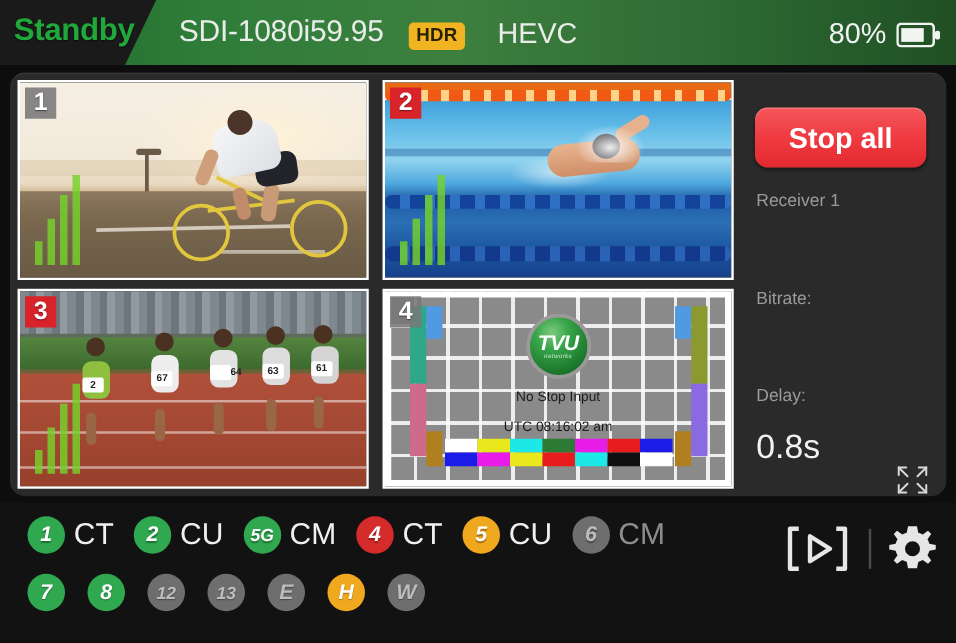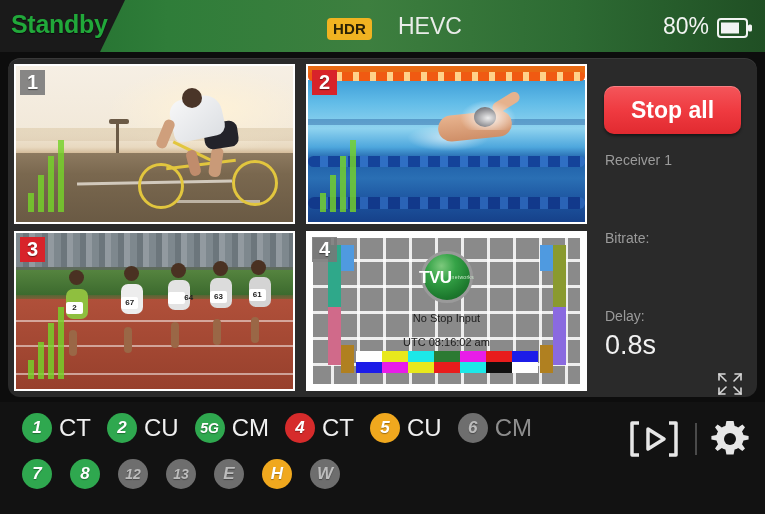--- a/index.html
+++ b/index.html
@@ -193,21 +193,21 @@
   .tp-vbar { position:absolute; width:13px; }
   .tp-text {
     position:absolute; left:0; width:100%; text-align:center;
     color:#1b1b1b; font-size:11px; font-family:"Liberation Sans",sans-serif;
   }
   .tvu-logo {
     position:absolute; left:50%; top:18px; transform:translateX(-50%);
     width:52px; height:52px; border-radius:50%;
     background: radial-gradient(circle at 38% 26%, #7dc97d 0%, #35a347 32%, #1d7a2e 70%, #145c22 100%);
     border:3px solid #9a9a9a;
-    display:flex; flex-direction:row; align-items:center; justify-content:center;
+    display:flex; flex-direction:column; align-items:center; justify-content:center;font-style:italic;
   }
   .tvu-logo .tvu-t { color:#fff; font-weight:bold; font-size:17px; line-height:15px; letter-spacing:-.5px; }
   .tvu-logo .tvu-n { color:#cde9cd; font-size:5px; letter-spacing:.3px; }
   .tp-colorbars { position:absolute; height:22px; display:flex; }
   .tp-colorbars > div { flex:1; display:flex; flex-direction:column; }
   .tp-colorbars i { flex:1; display:block; }
 
   
   .sidebar { position:absolute; left:600px; top:70px; width:150px; height:320px; }
   .stop-all {
@@ -249,20 +249,21 @@
   .gear { width:42px; height:42px; }
 </style>
 </head>
 <body>
 
 <div id="app">
 
   <div class="header">
     <div class="header-dark"></div>
     <div class="standby-label">Standby</div>
+    <div class="sdi-text">SDI-1080i59.95</div>
     <div class="hdr-badge">HDR</div>
     <div class="hevc-text">HEVC</div>
     <div class="battery-pct">80%</div>
     <svg class="battery-icon" viewBox="0 0 36 20">
       <rect x="1" y="1" width="29" height="18" rx="3" fill="none" stroke="#f2f4f2" stroke-width="2"></rect>
       <rect x="4" y="4.5" width="18" height="11" fill="#f2f4f2"></rect>
       <rect x="31" y="6.5" width="4" height="7" rx="1.5" fill="#f2f4f2"></rect>
     </svg>
   </div>
 
@@ -415,21 +416,21 @@
   </div>
 
   <div class="sidebar">
     <button class="stop-all">Stop all</button>
 
     <div class="sb-label" style="top:82px;">Receiver 1</div>
 
     <div class="sb-label" style="top:160px;">Bitrate:</div>
 
     <div class="sb-label" style="top:238px;">Delay:</div>
-    <div class="sb-value" style="top:260px;">0.8s</div>
+    <div class="sb-value" style="top:272px;">0.8s</div>
 
     <svg class="expand-icon" viewBox="0 0 30 28">
       <g stroke="#d8d8d8" stroke-width="1.6" fill="none" stroke-linecap="round">
         <path d="M10 4 L4 4 L4 10"></path>
           <path d="M4 4 L11 11"></path>
         <path d="M20 4 L26 4 L26 10"></path>
           <path d="M26 4 L19 11"></path>
         <path d="M10 24 L4 24 L4 18"></path>
           <path d="M4 24 L11 17"></path>
         <path d="M20 24 L26 24 L26 18"></path>

